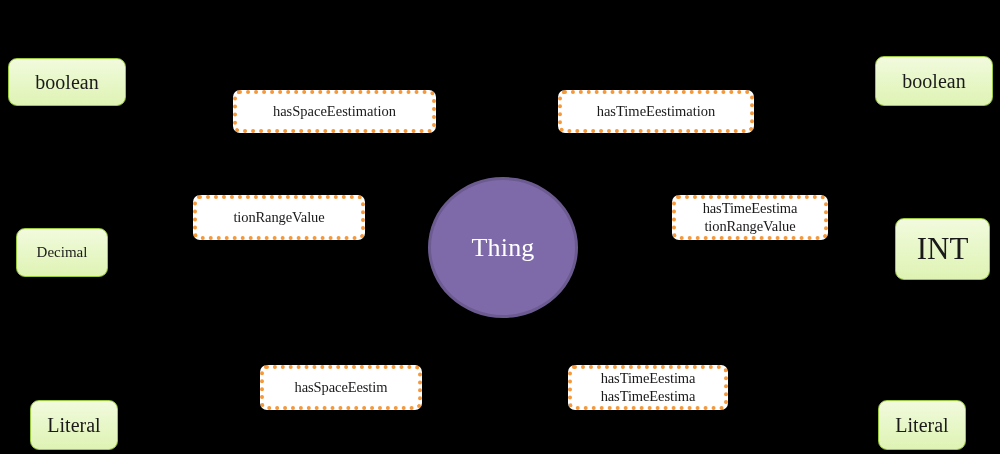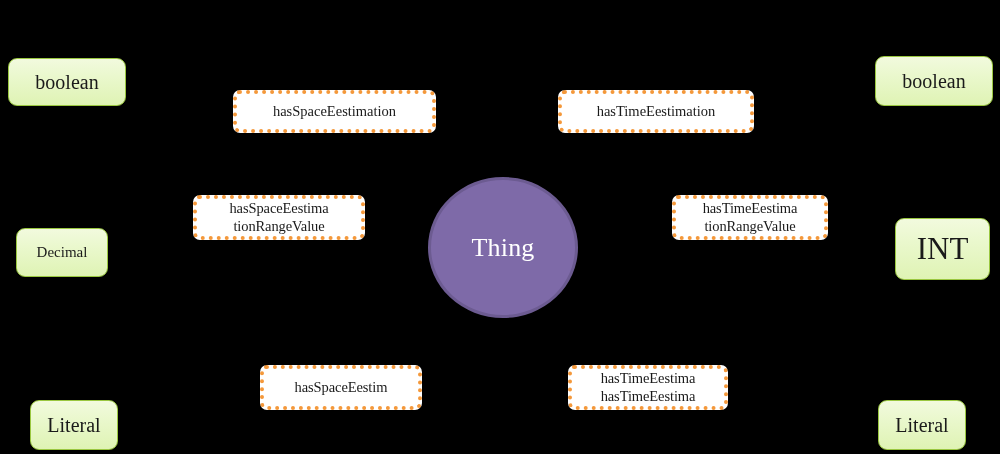--- a/index.html
+++ b/index.html
@@ -105,21 +105,20 @@
 
   <div class="prop" style="left:233px; top:58px; width:203px; height:43px;">
     <span>hasSpaceEestimation</span>
   </div>
 
   <div class="prop" style="left:558px; top:58px; width:196px; height:43px;">
     <span>hasTimeEestimation</span>
   </div>
 
   <div class="prop two-line" style="left:193px; top:163px; width:172px; height:45px; flex-direction:column;">
-    <span>hasSpaceEestima</span>
     <span>tionRangeValue</span>
   </div>
 
   <div class="prop two-line" style="left:672px; top:163px; width:156px; height:45px; flex-direction:column;">
     <span>hasTimeEestima</span>
     <span>tionRangeValue</span>
   </div>
 
   <div class="prop two-line" style="left:260px; top:333px; width:162px; height:45px; flex-direction:row;">
     <span>hasSpaceEestim</span>

